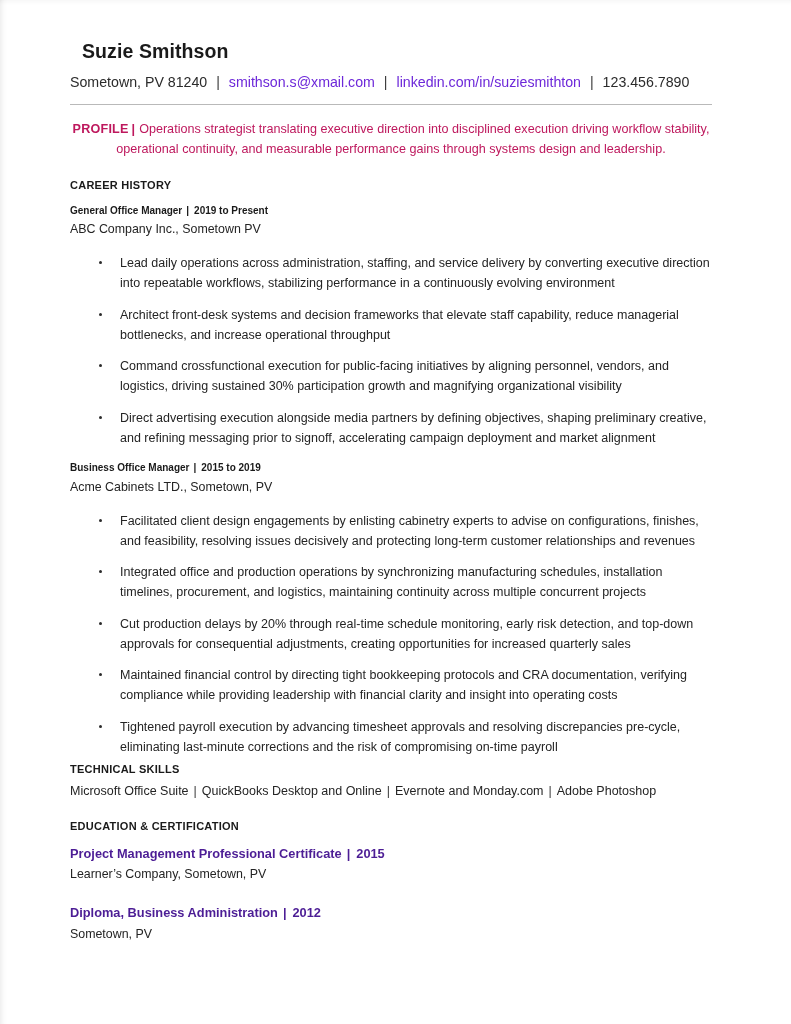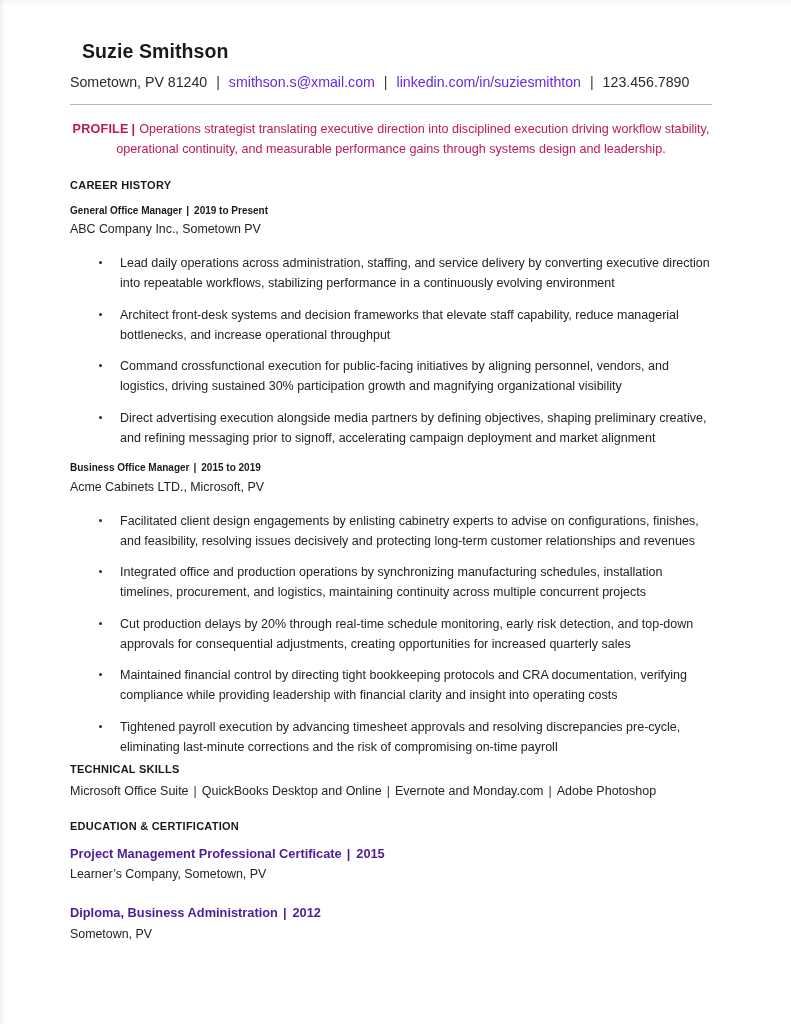--- a/index.html
+++ b/index.html
@@ -207,21 +207,21 @@
         <li>Architect front-desk systems and decision frameworks that elevate staff capability, reduce managerial bottlenecks, and increase operational throughput</li>
         <li>Command crossfunctional execution for public-facing initiatives by aligning personnel, vendors, and logistics, driving sustained 30% participation growth and magnifying organizational visibility</li>
         <li>Direct advertising execution alongside media partners by defining objectives, shaping preliminary creative, and refining messaging prior to signoff, accelerating campaign deployment and market alignment</li>
       </ul>
     </div>
 
     <div class="job">
       <p class="job-title">
         <span>Business Office Manager</span><span class="pipe">|</span><span>2015 to 2019</span>
       </p>
-      <p class="job-company">Acme Cabinets LTD., Microsoft, PV</p>
+      <p class="job-company">Acme Cabinets LTD., Sometown, PV</p>
       <ul class="bullets">
         <li>Facilitated client design engagements by enlisting cabinetry experts to advise on configurations, finishes, and feasibility, resolving issues decisively and protecting long-term customer relationships and revenues</li>
         <li>Integrated office and production operations by synchronizing manufacturing schedules, installation timelines, procurement, and logistics, maintaining continuity across multiple concurrent projects</li>
         <li>Cut production delays by 20% through real-time schedule monitoring, early risk detection, and top-down approvals for consequential adjustments, creating opportunities for increased quarterly sales</li>
         <li>Maintained financial control by directing tight bookkeeping protocols and CRA documentation, verifying compliance while providing leadership with financial clarity and insight into operating costs</li>
         <li>Tightened payroll execution by advancing timesheet approvals and resolving discrepancies pre-cycle, eliminating last-minute corrections and the risk of compromising on-time payroll</li>
       </ul>
     </div>
 
     <h2 class="section-head tight">TECHNICAL SKILLS</h2>

